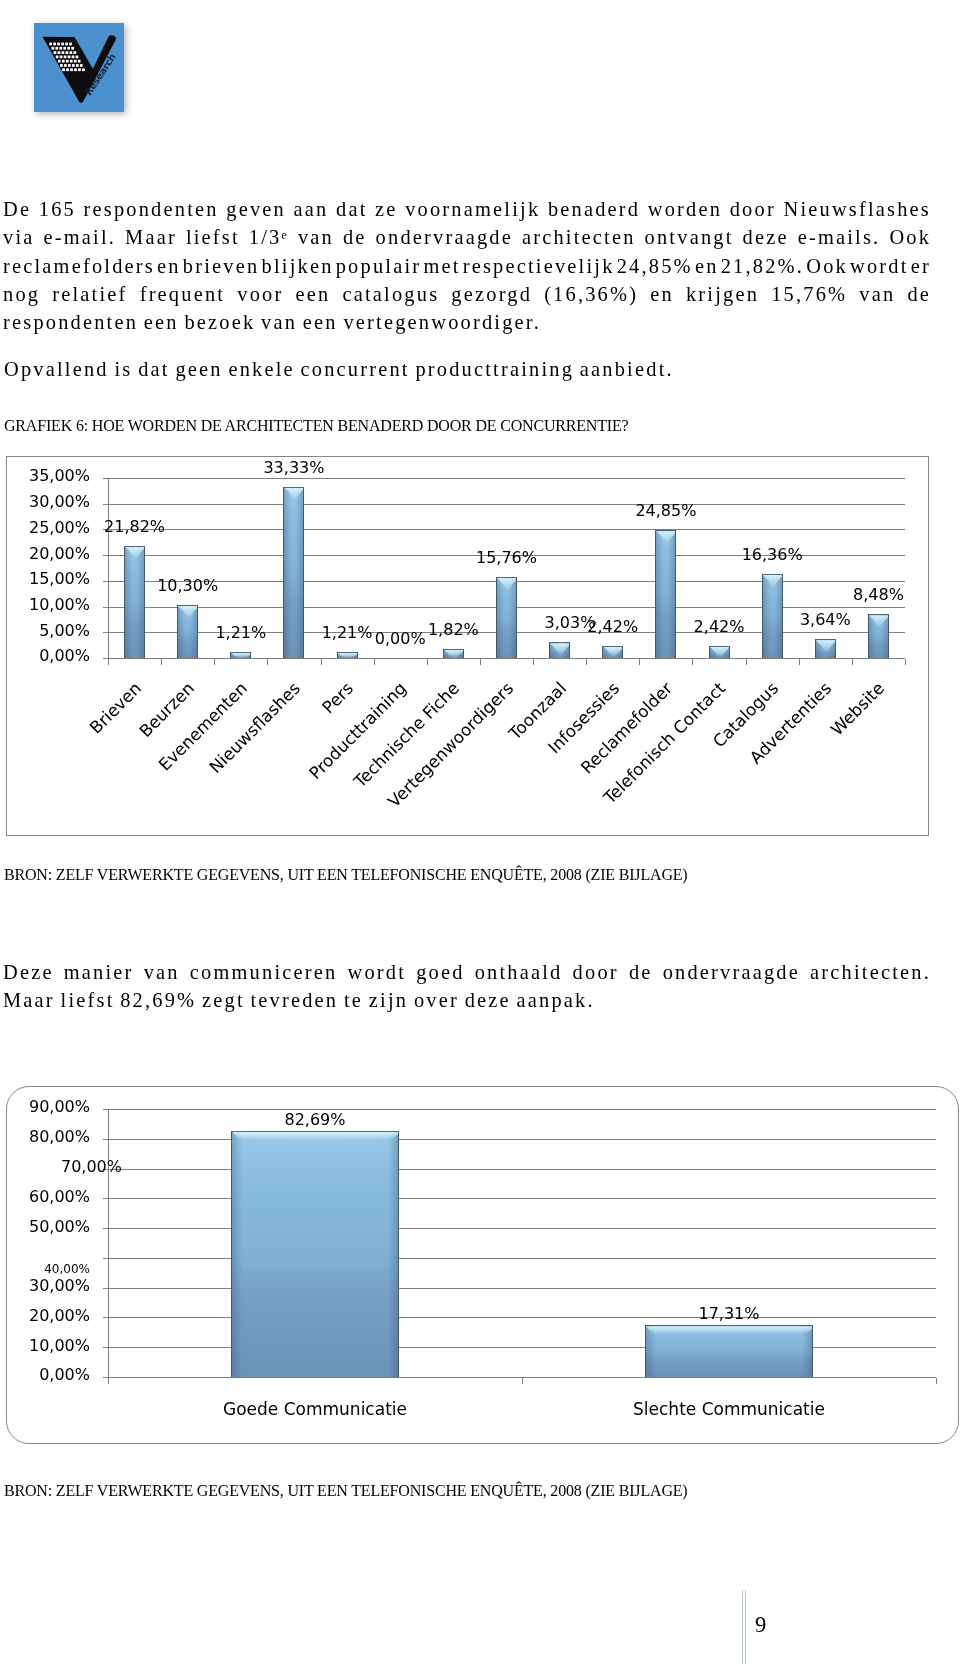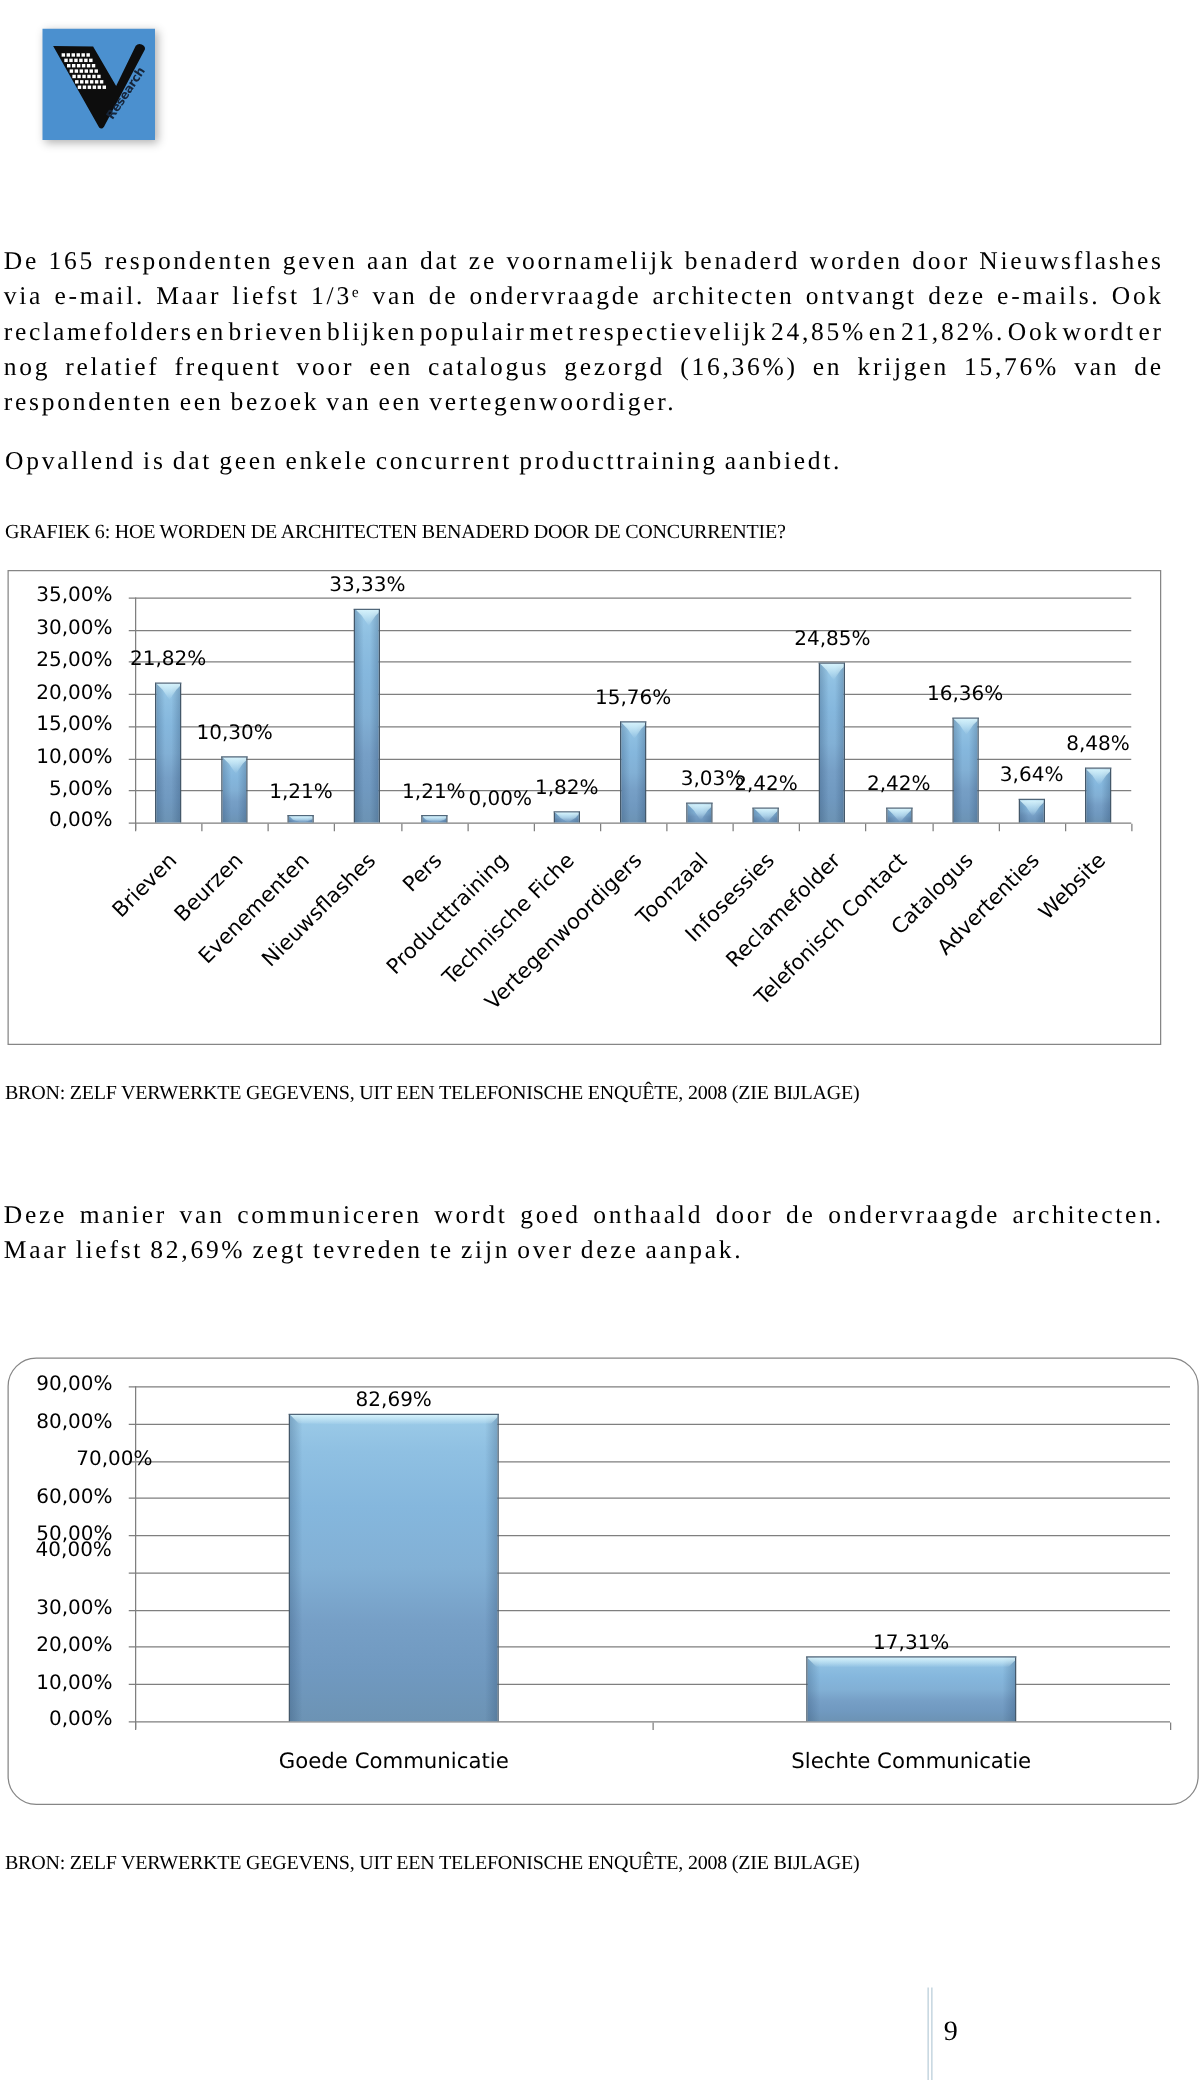--- a/index.html
+++ b/index.html
@@ -317,21 +317,21 @@
       <div class="plotline" style="left:96px;top:170.8888888888889px;width:5px;height:1px;"></div>
       <div class="plotline" style="left:96px;top:200.66666666666669px;width:5px;height:1px;"></div>
       <div class="plotline" style="left:96px;top:230.44444444444446px;width:5px;height:1px;"></div>
       <div class="plotline" style="left:96px;top:260.22222222222223px;width:5px;height:1px;"></div>
       <div class="plotline" style="left:96px;top:290px;width:5px;height:1px;"></div>
       <div class="axislabel" style="left:21px;top:10.48px;width:62px;font-size:16px;">90,00%</div>
       <div class="axislabel" style="left:21px;top:40.257777777777804px;width:62px;font-size:16px;">80,00%</div>
       <div class="axislabel" style="left:21px;top:70.03555555555555px;width:62px;font-size:16px;margin-left:32px;">70,00%</div>
       <div class="axislabel" style="left:21px;top:99.81333333333335px;width:62px;font-size:16px;">60,00%</div>
       <div class="axislabel" style="left:21px;top:129.5911111111111px;width:62px;font-size:16px;">50,00%</div>
-      <div class="axislabel" style="left:21px;top:143px;width:62px;font-size:16px;text-align:center;">40,00%</div>
+      <div class="axislabel" style="left:21px;top:175px;width:62px;font-size:12px;">40,00%</div>
       <div class="axislabel" style="left:21px;top:189.14666666666668px;width:62px;font-size:16px;">30,00%</div>
       <div class="axislabel" style="left:21px;top:218.92444444444445px;width:62px;font-size:16px;">20,00%</div>
       <div class="axislabel" style="left:21px;top:248.70222222222222px;width:62px;font-size:16px;">10,00%</div>
       <div class="axislabel" style="left:21px;top:278.48px;width:62px;font-size:16px;">0,00%</div>
       <div class="plotline" style="left:101px;top:291px;width:1px;height:6px;"></div>
       <div class="plotline" style="left:515px;top:291px;width:1px;height:6px;"></div>
       <div class="plotline" style="left:929px;top:291px;width:1px;height:6px;"></div>
       <div class="bar" style="left:224px;top:43.76755555555556px;width:168px;height:246.23244444444444px;">
         <div class="shl" style="width:9.799999999999999px;"></div>
         <div class="shr" style="width:9.799999999999999px;"></div>

